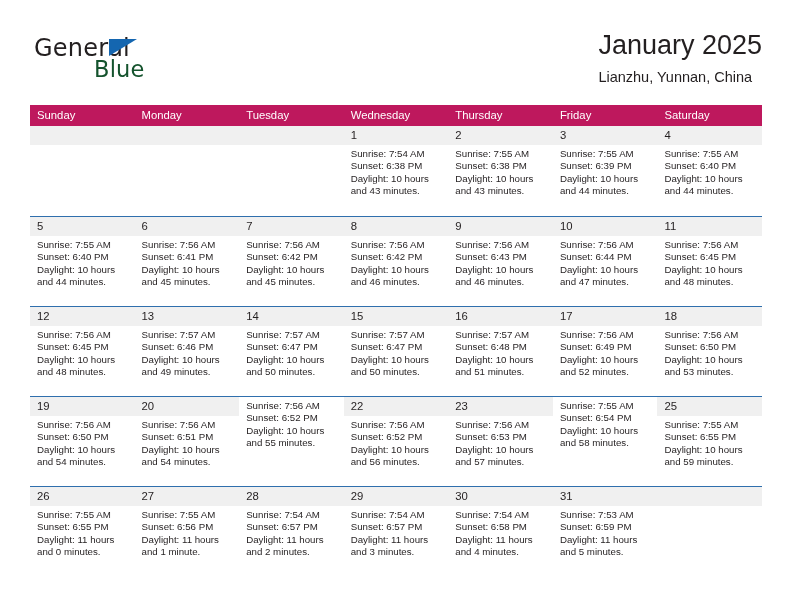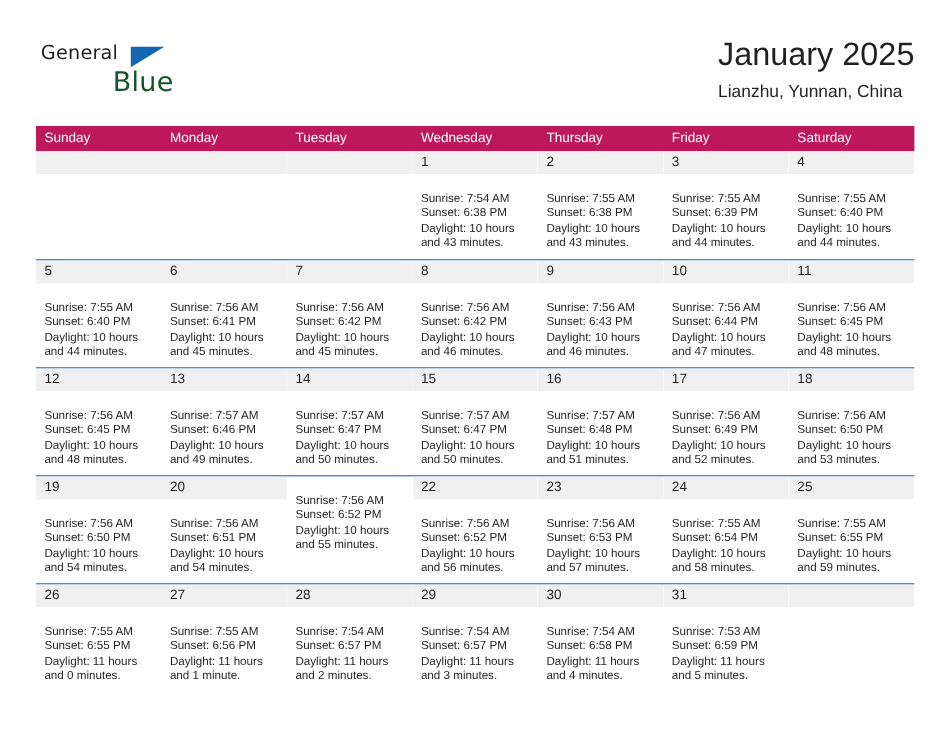--- a/index.html
+++ b/index.html
@@ -33,21 +33,21 @@
     position: absolute;
     left: 4px;
     top: 6px;
     width: 210px;
     height: 62px;
   }
   .brand-general {
     position: absolute;
     left: 0;
     top: 0;
-    font-size: 16px;
+    font-size: 24px;
     letter-spacing: 0.2px;
     color: #231f20;
     font-family: "DejaVu Sans", sans-serif;
     font-weight: 400;
   }
   .brand-tri {
     position: absolute;
     left: 75px;
     top: 5px;
     width: 0;
@@ -130,21 +130,21 @@
     height: 19px;
     background: #f0f0f0;
   }
   .day-num {
     font-size: 11.3px;
     line-height: 19px;
     color: #231f20;
     padding-left: 7px;
   }
   .day-info {
-    padding: 15px 6px 0 7px;
+    padding: 3px 6px 0 7px;
     font-size: 9.7px;
     line-height: 12.4px;
     color: #231f20;
   }
   .day-info div {
     white-space: nowrap;
   }
 </style>
 </head>
 <body>
@@ -443,23 +443,20 @@
               <div class="day-num">23</div>
             </div>
             <div class="day-info">
               <div>Sunrise: 7:56 AM</div>
               <div>Sunset: 6:53 PM</div>
               <div>Daylight: 10 hours</div>
               <div>and 57 minutes.</div>
             </div>
           </div>
           <div class="day-cell">
-            <div class="day-band">
-              <div class="day-num">24</div>
-            </div>
             <div class="day-info">
               <div>Sunrise: 7:55 AM</div>
               <div>Sunset: 6:54 PM</div>
               <div>Daylight: 10 hours</div>
               <div>and 58 minutes.</div>
             </div>
           </div>
           <div class="day-cell">
             <div class="day-band">
               <div class="day-num">25</div>

